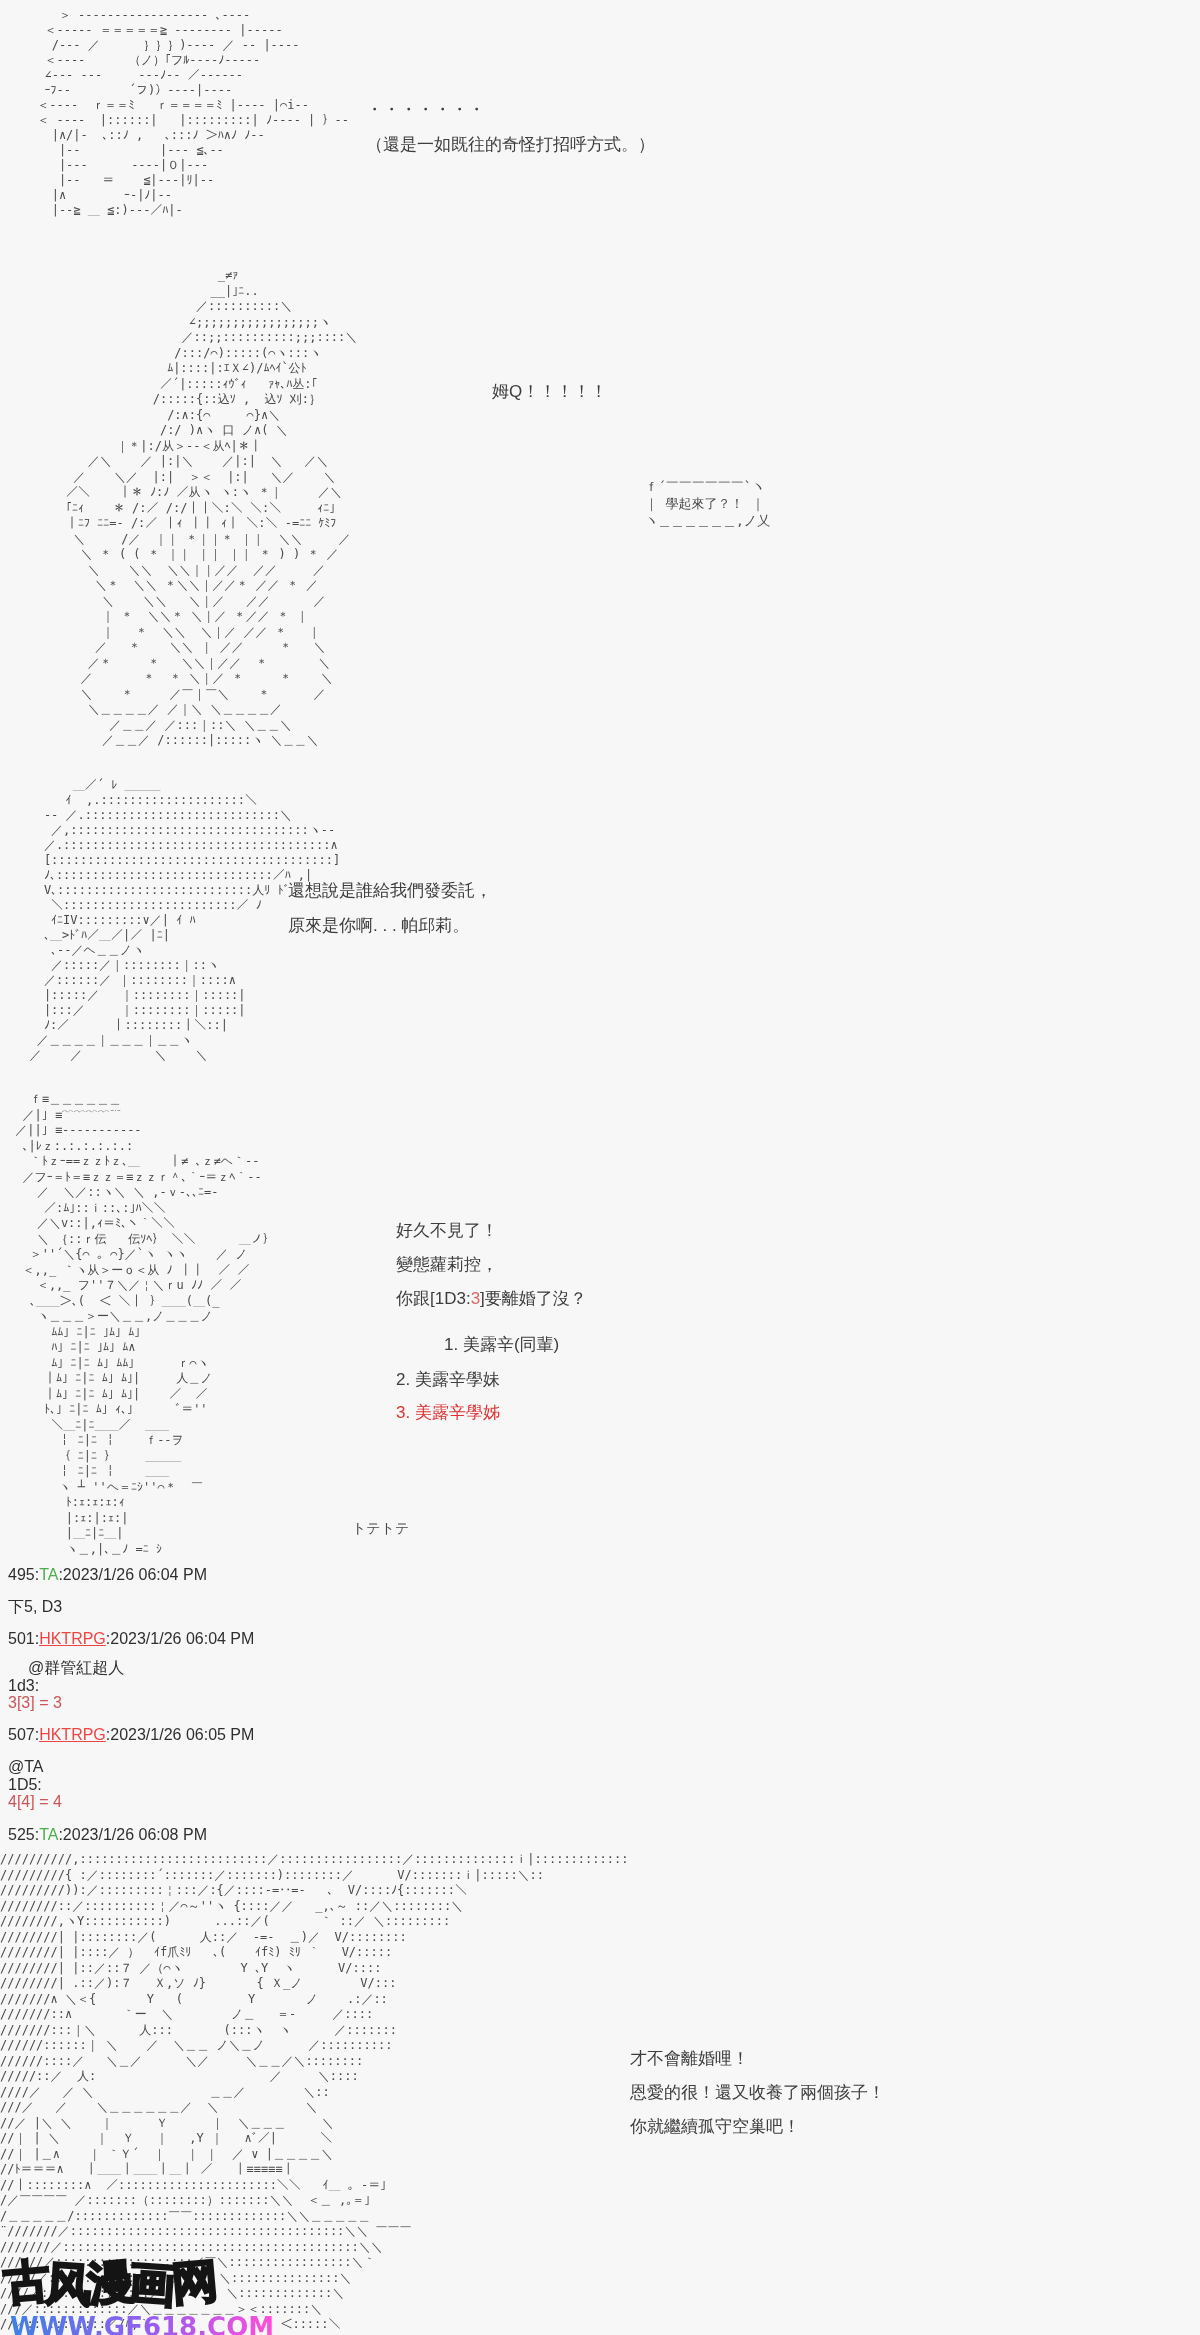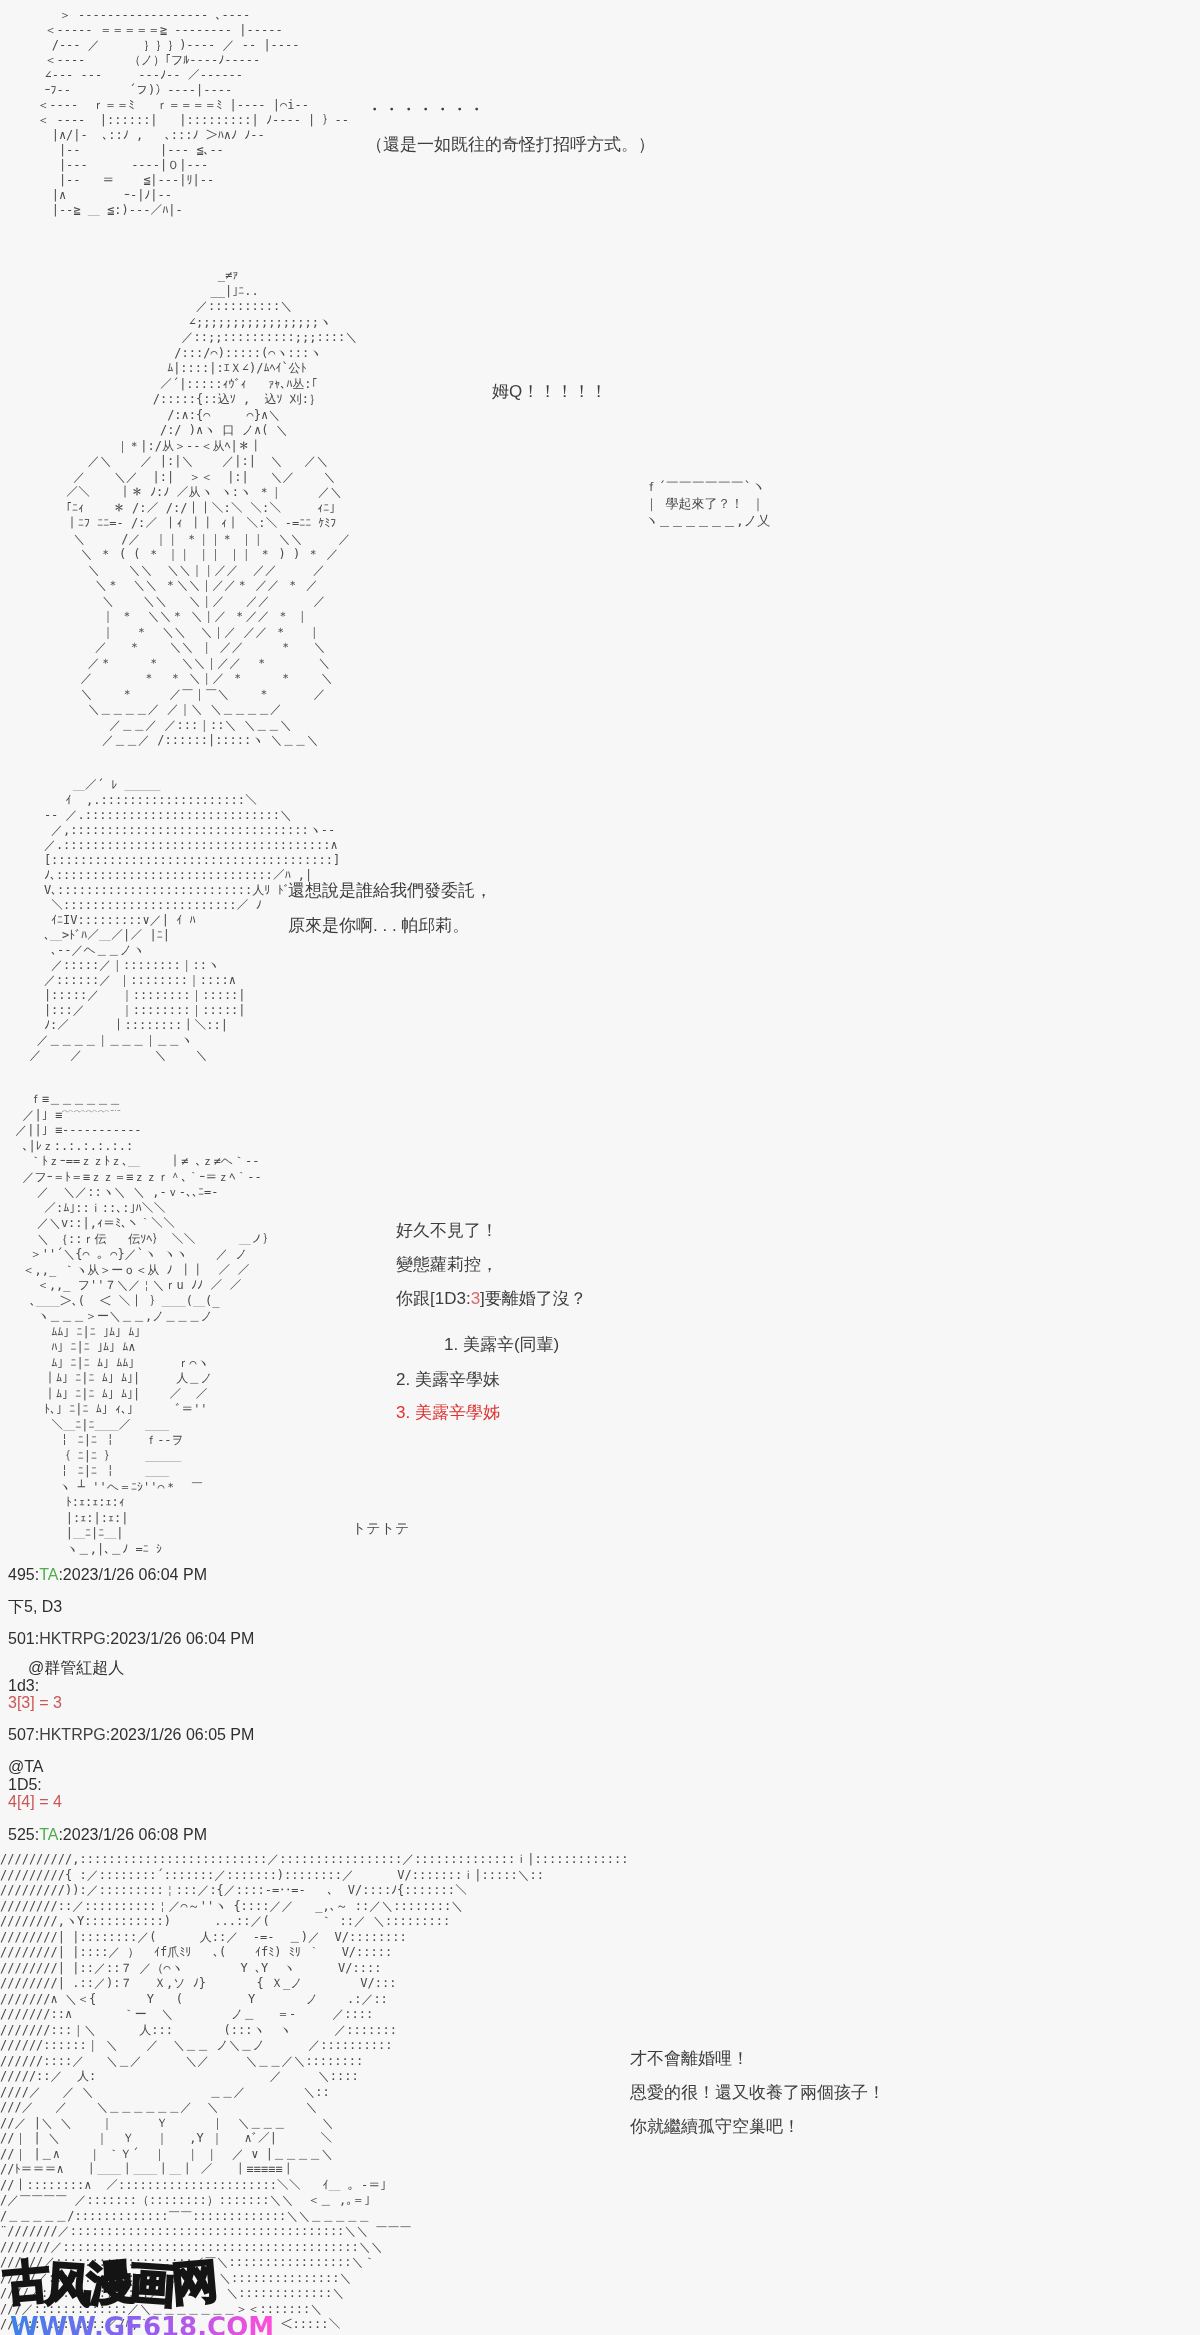--- a/index.html
+++ b/index.html
@@ -13,21 +13,21 @@
     font-family:"DejaVu Sans Mono",monospace;
     font-size:12px;line-height:15.5px;color:#484848;
     white-space:pre;margin:0;
   }
   .aa.lh15{line-height:15px;}
   .aa.bubble{font-size:13px;line-height:17px;}
   .dlg{font-size:17px;line-height:20px;color:#3d3d3d;white-space:nowrap;}
   .post-head{font-size:16px;color:#2f2f2f;white-space:nowrap;}
   .post-body{font-size:16px;color:#2f2f2f;white-space:nowrap;line-height:18px;}
   .author-green{color:#4cae4c;}
-  .author-link{color:#404040;cursor:pointer;}
+  .author-link{color:#ef4444;text-decoration:underline;cursor:pointer;}
   .dice-red{color:#cc5555;}
   .roll-red{color:#dd6666;}
   .option-red{color:#dd3333;}
   .sfx{font-size:14px;color:#484848;white-space:nowrap;}
   .wm{z-index:5;}
   .wm-title{
     font-family:"DejaVu Sans",sans-serif;font-weight:bold;font-size:46px;
     letter-spacing:-4px;white-space:nowrap;
     -webkit-text-stroke:2.5px #141414;
   }

